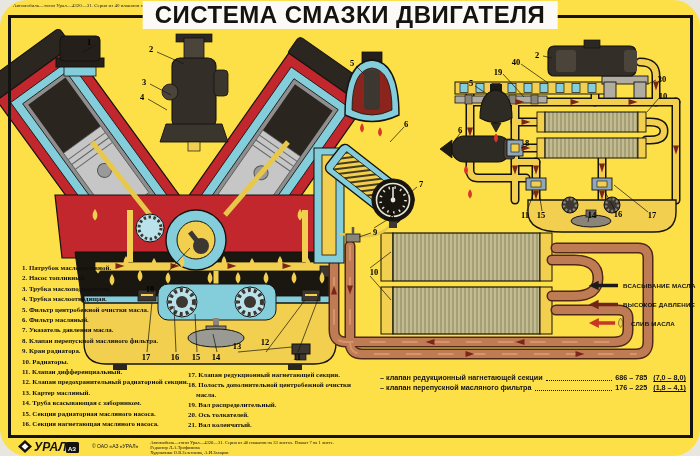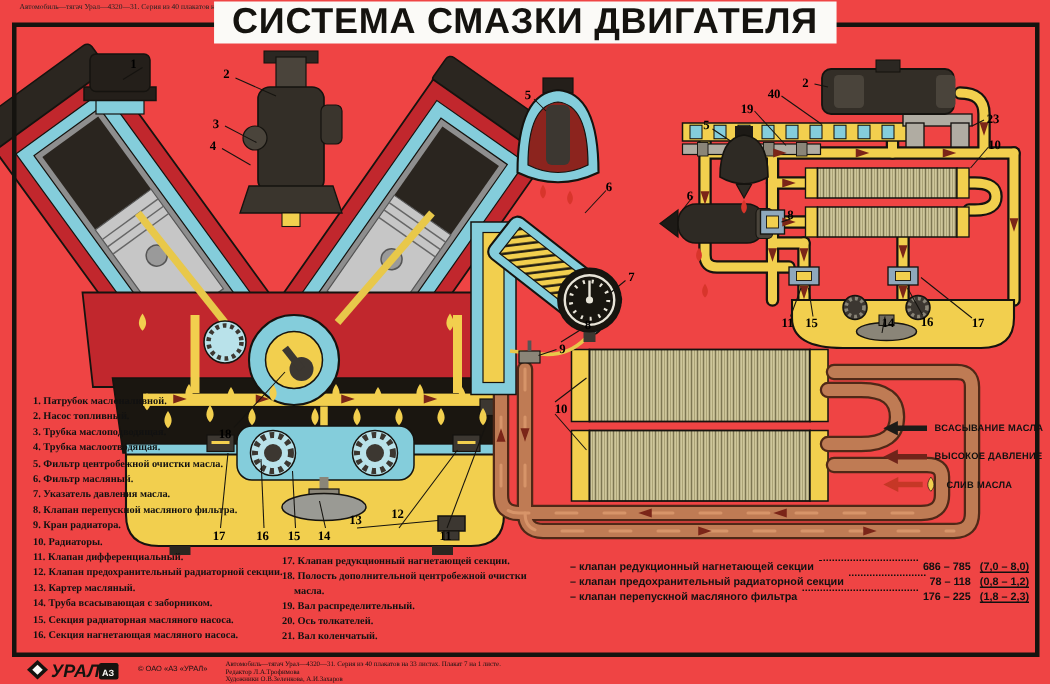--- a/index.html
+++ b/index.html
@@ -1,17 +1,17 @@
 <!DOCTYPE html>
 <html><head>
 <meta charset="utf-8">
 <style>
   html,body{margin:0;padding:0;background:#e8e6e0;}
-  .poster{position:relative;width:700px;height:456px;background:#ef4444;overflow:hidden;
-          font-family:"Liberation Serif", serif;color:#111;}
+  .poster{position:relative;width:700px;height:456px;background:#fde047;overflow:hidden;
+          font-family:"Liberation Serif", serif;color:#111;border-radius:27px;}
   .art{position:absolute;left:0;top:0;width:700px;height:456px;}
   .frame{position:absolute;left:8px;top:15px;right:7px;bottom:18px;border:3px solid #15130f;}
   .top-caption{position:absolute;left:13px;top:3px;font-size:5px;color:#222;
                font-family:"Liberation Serif", serif;}
   .title{position:absolute;left:50%;top:1px;transform:translateX(-50%);
          background:#fbfaf7;padding:0 12px;white-space:nowrap;z-index:4;
          font-family:"Liberation Sans", sans-serif;font-weight:700;font-size:24px;
          letter-spacing:0.5px;color:#15130f;}
   .callout-layer{position:absolute;left:0;top:0;width:700px;height:456px;z-index:3;pointer-events:none;}
   .callout{position:absolute;transform:translate(-50%,-50%);
@@ -21,21 +21,21 @@
   .list-right{left:188px;top:370px;width:178px;line-height:10px;}
   .li{padding-left:8px;text-indent:-8px;}
   .legend{position:absolute;left:588px;top:280px;width:104px;z-index:3;}
   .legend-item{display:flex;align-items:center;gap:5px;margin-bottom:7.5px;}
   .legend-item svg{flex:0 0 auto;}
   .legend-label{font-family:"Liberation Sans", sans-serif;font-weight:700;font-size:6.2px;
                 letter-spacing:0.2px;white-space:nowrap;}
   .spec{position:absolute;left:380px;top:373px;width:306px;z-index:3;
         font-family:"Liberation Sans", sans-serif;font-weight:700;}
   .spec-heading{text-align:center;font-size:7.6px;margin-bottom:5px;padding-right:40px;}
-  .spec-row{display:flex;align-items:flex-start;font-size:7.2px;line-height:10.2px;white-space:nowrap;}
+  .spec-row{display:flex;align-items:flex-end;font-size:7.2px;line-height:10.2px;white-space:nowrap;}
   .spec-name{flex:0 0 auto;}
   .spec-leader{flex:1 1 auto;border-bottom:1.6px dotted #15130f;margin:0 3px 2px 3px;min-width:8px;}
   .spec-kpa{flex:0 0 auto;margin-right:6px;}
   .spec-kgs{flex:0 0 auto;text-decoration:underline;}
   .footer{position:absolute;left:16px;top:439px;right:10px;height:34px;z-index:3;
           display:flex;align-items:flex-start;gap:12px;}
   .footer-copyright{font-size:5px;margin-top:4px;white-space:nowrap;
                     font-family:"Liberation Sans", sans-serif;}
   .footer-credits{font-size:4.6px;line-height:5.2px;margin-top:1px;
                   font-family:"Liberation Serif", serif;}
@@ -456,21 +456,21 @@
       <span class="callout" style="left: 216px; top: 357px;">14</span>
       <span class="callout" style="left: 237px; top: 346px;">13</span>
       <span class="callout" style="left: 265px; top: 342px;">12</span>
       <span class="callout" style="left: 297px; top: 357px;">11</span>
     </div>
   <div class="callout-layer">
       <span class="callout" style="left: 537px; top: 55px;">2</span>
       <span class="callout" style="left: 516px; top: 62px;">40</span>
       <span class="callout" style="left: 498px; top: 72px;">19</span>
       <span class="callout" style="left: 471px; top: 83px;">5</span>
-      <span class="callout" style="left: 662px; top: 79px;">23</span>
+      <span class="callout" style="left: 662px; top: 79px;">30</span>
       <span class="callout" style="left: 663px; top: 96px;">10</span>
       <span class="callout" style="left: 460px; top: 130px;">6</span>
       <span class="callout" style="left: 527px; top: 143px;">8</span>
       <span class="callout" style="left: 525px; top: 215px;">11</span>
       <span class="callout" style="left: 541px; top: 215px;">15</span>
       <span class="callout" style="left: 592px; top: 215px;">14</span>
       <span class="callout" style="left: 618px; top: 214px;">16</span>
       <span class="callout" style="left: 652px; top: 215px;">17</span>
     </div>
 
@@ -547,33 +547,27 @@
   <div class="spec">
     <div>
 
         <div class="spec-row">
           <span class="spec-name">– клапан редукционный нагнетающей секции</span>
           <span class="spec-leader"></span>
           <span class="spec-kpa">686 – 785</span>
           <span class="spec-kgs">(7,0 – 8,0)</span>
         </div>
 
-        <div class="spec-row">
-          <span class="spec-name">– клапан предохранительный радиаторной секции</span>
-          <span class="spec-leader"></span>
-          <span class="spec-kpa">78 – 118</span>
-          <span class="spec-kgs">(0,8 – 1,2)</span>
-        </div>
 
 
         <div class="spec-row">
           <span class="spec-name">– клапан перепускной масляного фильтра</span>
           <span class="spec-leader"></span>
           <span class="spec-kpa">176 – 225</span>
-          <span class="spec-kgs">(1,8 – 2,3)</span>
+          <span class="spec-kgs">(1,8 – 4,1)</span>
         </div>
       </div>
   </div>
 
   <div class="footer">
     <svg width="64" height="15" viewBox="0 0 64 15">
       <path d="M2 7.5 L9 1 L16 7.5 L9 14 Z" fill="#15130f"></path>
       <path d="M5.5 7.5 L9 4.2 L12.5 7.5 L9 10.8 Z" fill="#fbfaf7"></path>
       <text x="18" y="12" font-family="Liberation Sans, sans-serif" font-size="12" font-weight="bold" font-style="italic" fill="#15130f">УРАЛ</text>
       <rect x="50" y="3" width="13" height="11" rx="1.5" fill="#15130f"></rect>

